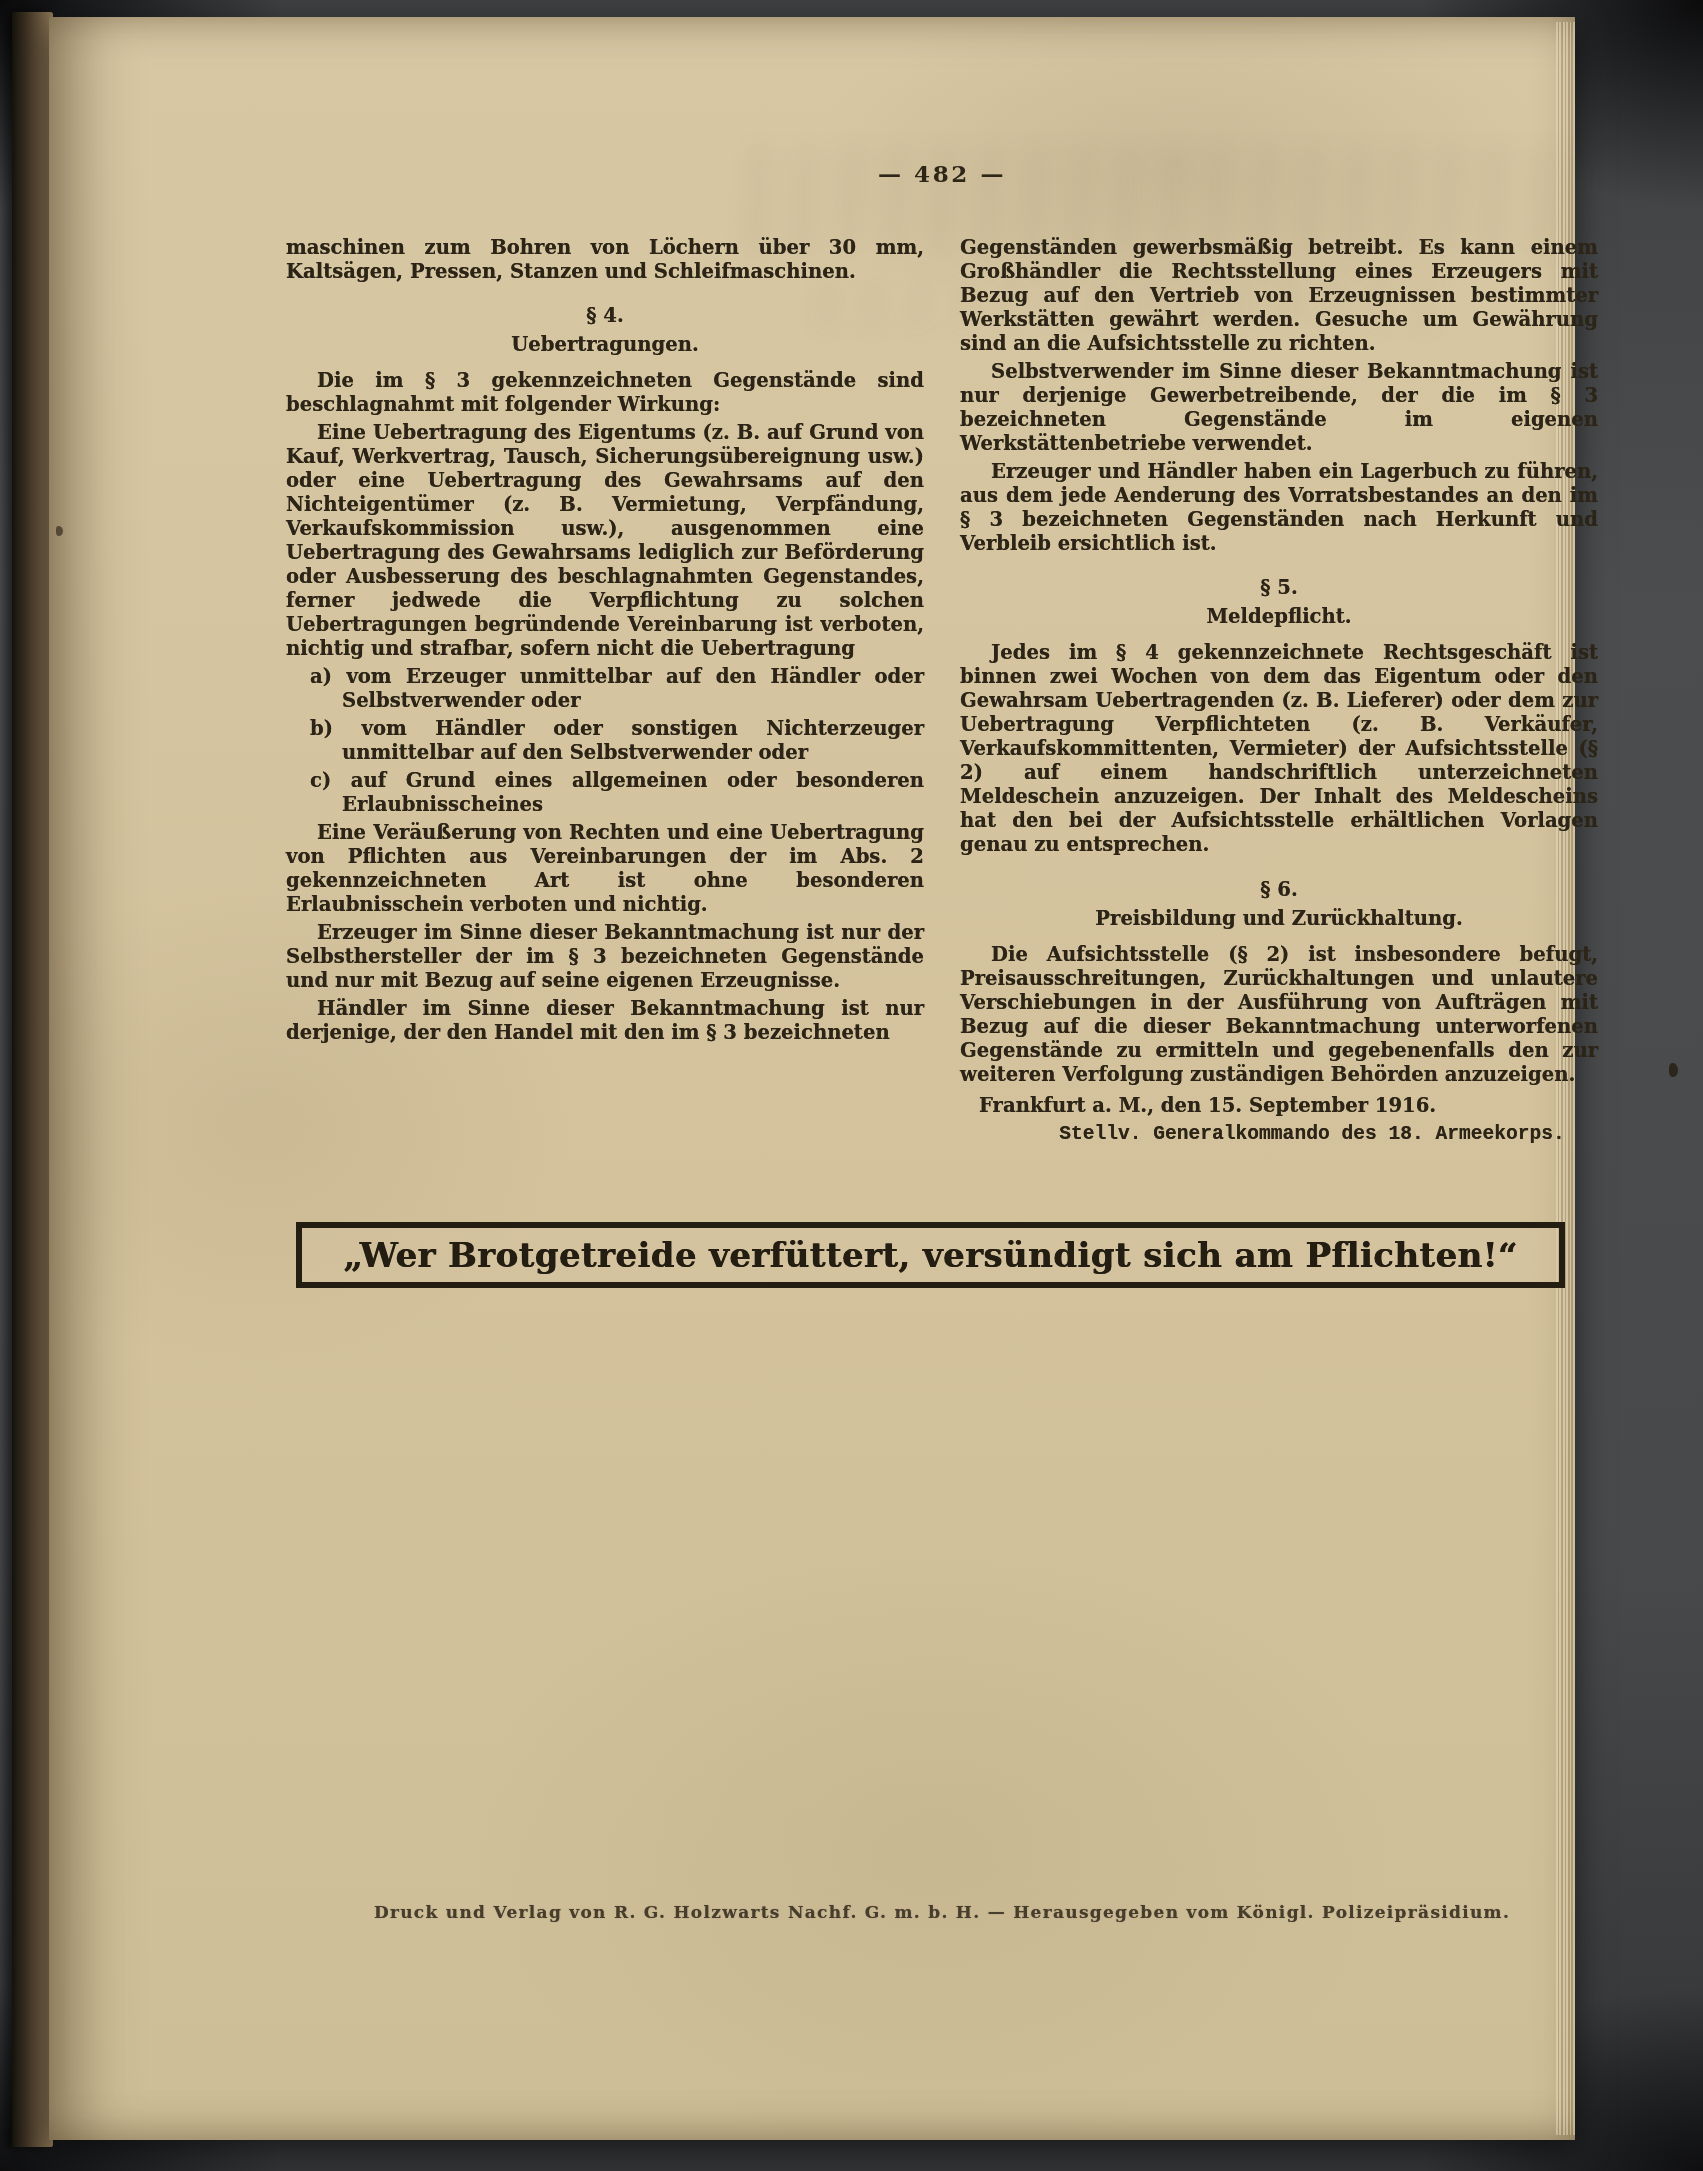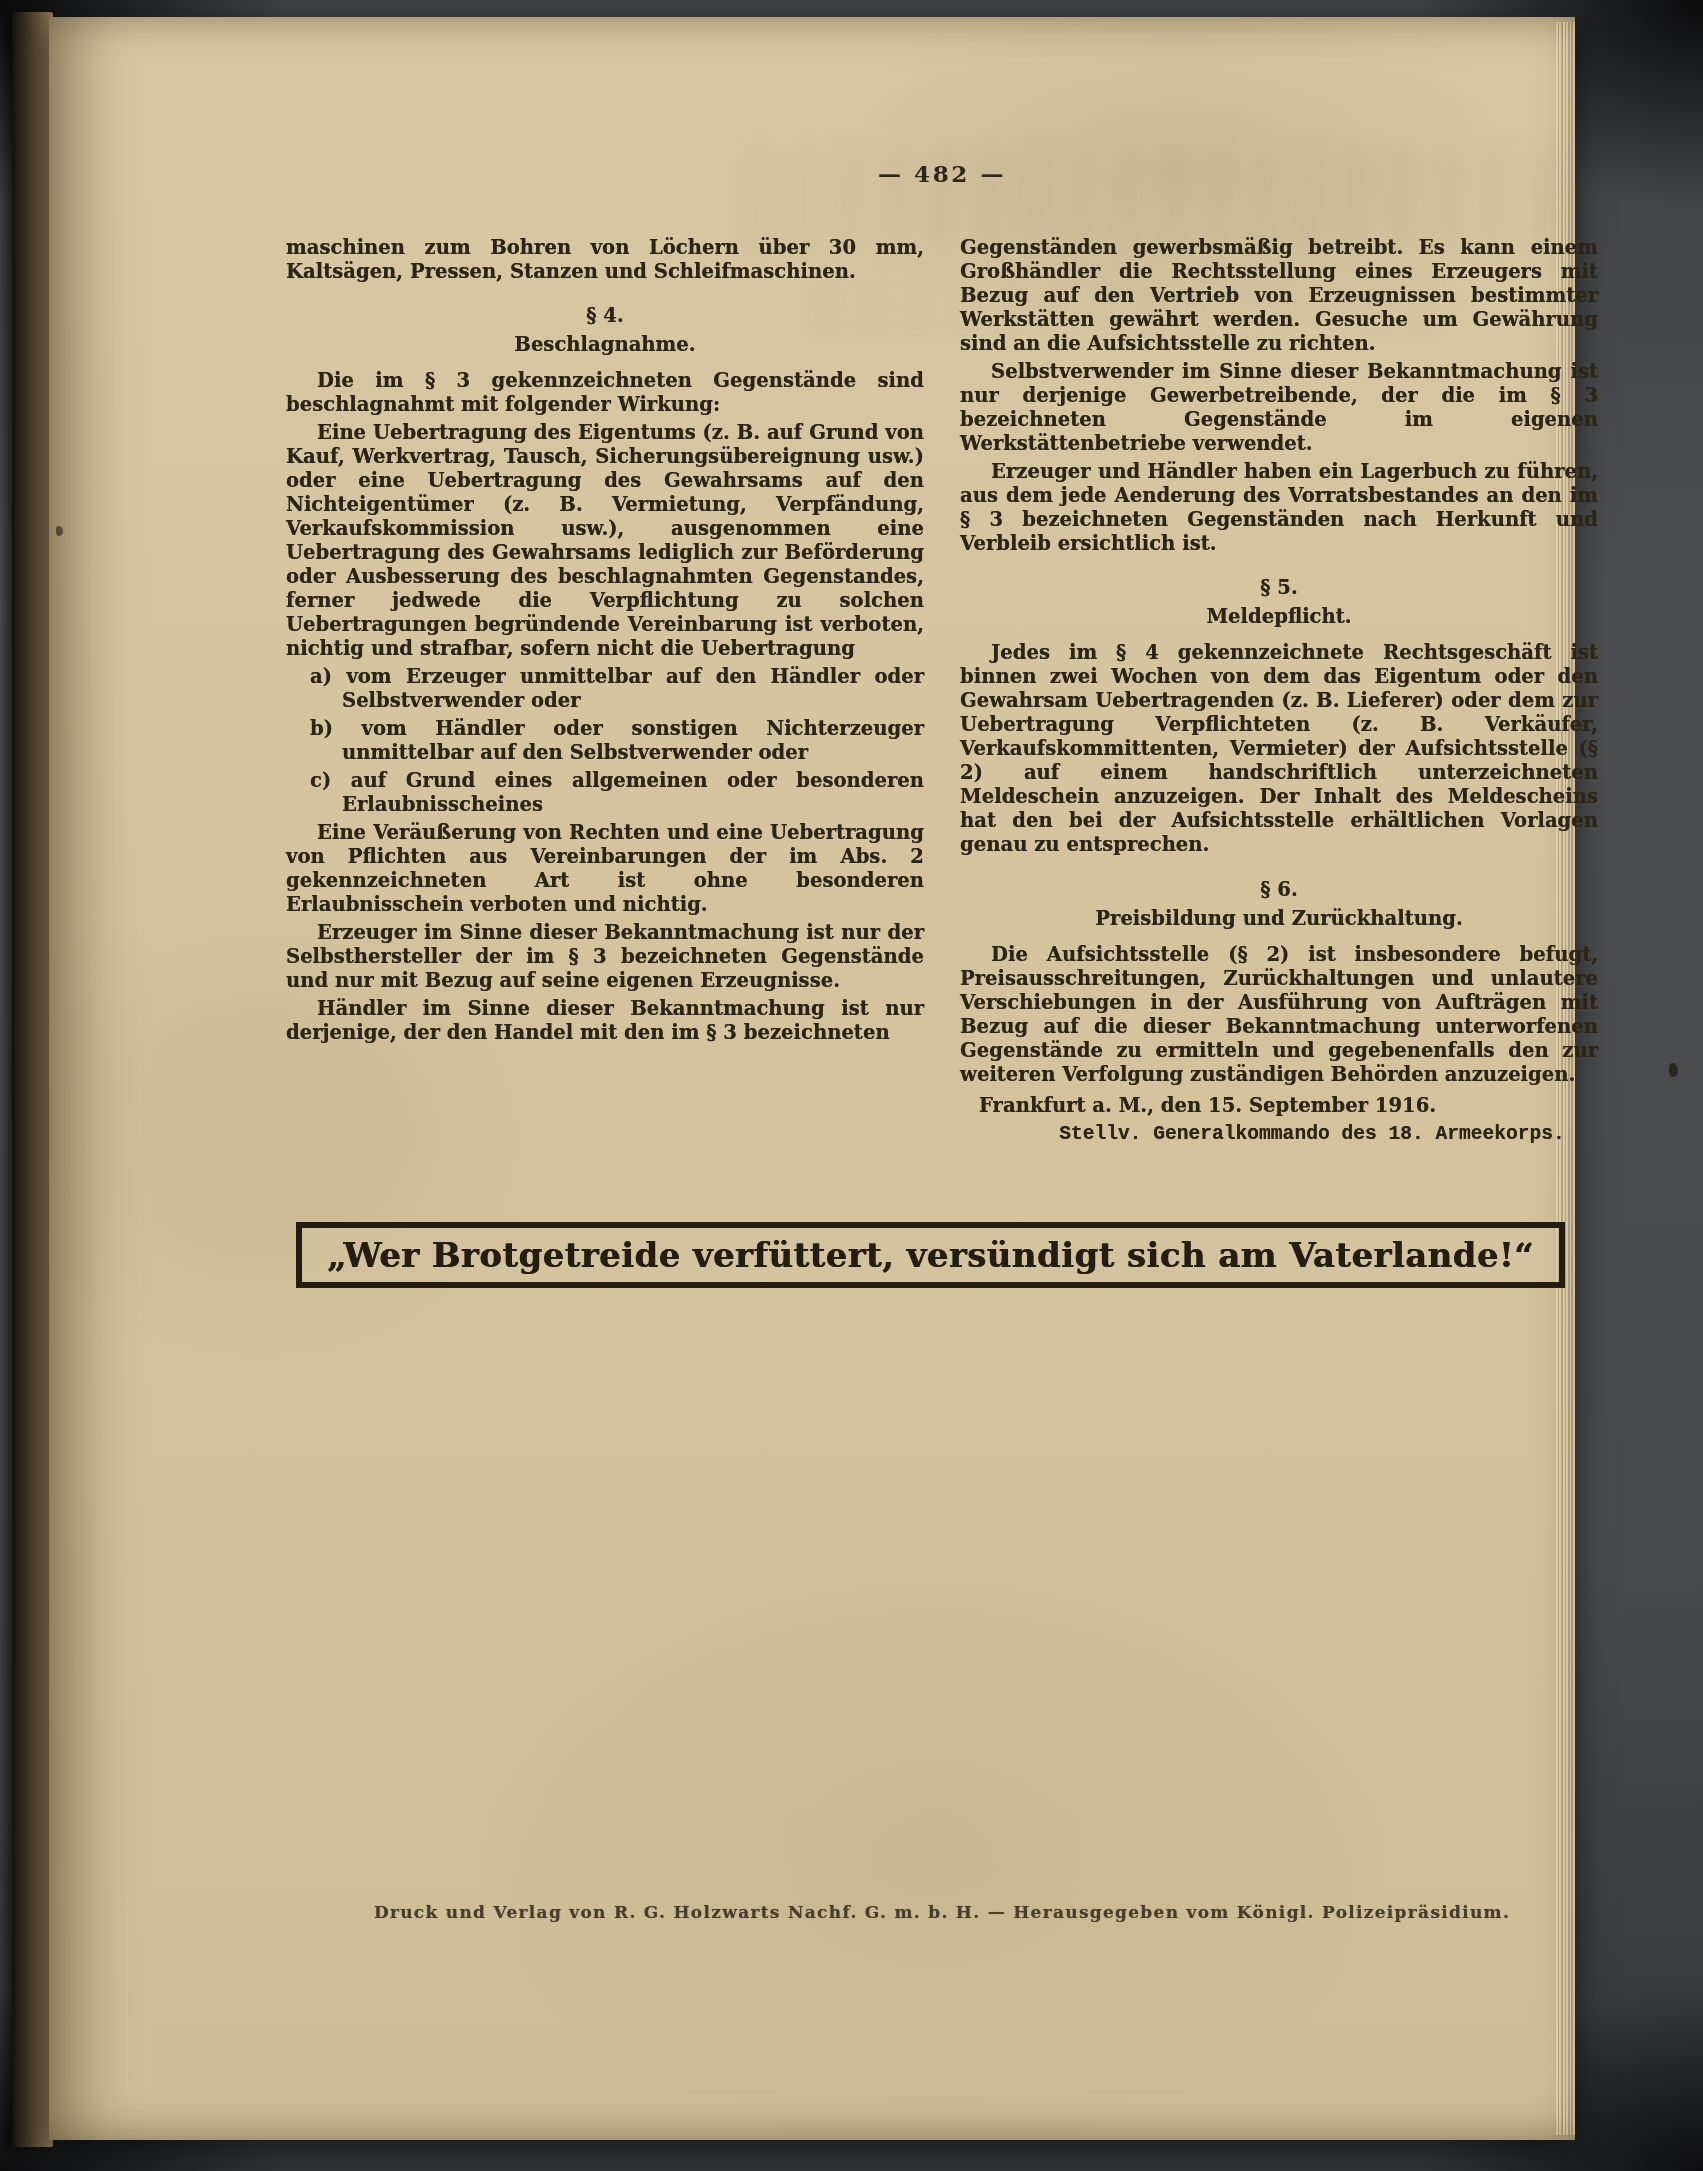--- a/index.html
+++ b/index.html
@@ -125,21 +125,21 @@
   <div class="ghost g2"></div>
   <div class="speck s1"></div>
   <div class="speck s2"></div>
 
   <div class="page-number">— 482 —</div>
 
   <div class="columns">
     <div class="col">
         <div class="p continuation">maschinen zum Bohren von Löchern über 30 mm, Kaltsägen, Pressen, Stanzen und Schleifmaschinen.</div>
         <div class="p section">§ 4.</div>
-        <div class="p title">Beschlagnahme.</div>
+        <div class="p title">Uebertragungen.</div>
         <div class="p para">Die im § 3 gekennzeichneten Gegenstände sind beschlagnahmt mit folgender Wirkung:</div>
         <div class="p para">Eine Uebertragung des Eigentums (z. B. auf Grund von Kauf, Werkvertrag, Tausch, Sicherungsübereignung usw.) oder eine Uebertragung des Gewahrsams auf den Nichteigentümer (z. B. Vermietung, Verpfändung, Verkaufskommission usw.), ausgenommen eine Uebertragung des Gewahrsams lediglich zur Beförderung oder Ausbesserung des beschlagnahmten Gegenstandes, ferner jedwede die Verpflichtung zu solchen Uebertragungen begründende Vereinbarung ist verboten, nichtig und strafbar, sofern nicht die Uebertragung</div>
         <div class="p item">a) vom Erzeuger unmittelbar auf den Händler oder Selbstverwender oder</div>
         <div class="p item">b) vom Händler oder sonstigen Nichterzeuger unmittelbar auf den Selbstverwender oder</div>
         <div class="p item">c) auf Grund eines allgemeinen oder besonderen Erlaubnisscheines</div>
         <div class="p para">Eine Veräußerung von Rechten und eine Uebertragung von Pflichten aus Vereinbarungen der im Abs. 2 gekennzeichneten Art ist ohne besonderen Erlaubnisschein verboten und nichtig.</div>
         <div class="p para">Erzeuger im Sinne dieser Bekanntmachung ist nur der Selbsthersteller der im § 3 bezeichneten Gegenstände und nur mit Bezug auf seine eigenen Erzeugnisse.</div>
         <div class="p para">Händler im Sinne dieser Bekanntmachung ist nur derjenige, der den Handel mit den im § 3 bezeichneten</div>
       </div>
     <div class="divider"></div>
@@ -152,18 +152,18 @@
         <div class="p para">Jedes im § 4 gekennzeichnete Rechtsgeschäft ist binnen zwei Wochen von dem das Eigentum oder den Gewahrsam Uebertragenden (z. B. Lieferer) oder dem zur Uebertragung Verpflichteten (z. B. Verkäufer, Verkaufskommittenten, Vermieter) der Aufsichtsstelle (§ 2) auf einem handschriftlich unterzeichneten Meldeschein anzuzeigen. Der Inhalt des Meldescheins hat den bei der Aufsichtsstelle erhältlichen Vorlagen genau zu entsprechen.</div>
         <div class="p section">§ 6.</div>
         <div class="p title">Preisbildung und Zurückhaltung.</div>
         <div class="p para">Die Aufsichtsstelle (§ 2) ist insbesondere befugt, Preisausschreitungen, Zurückhaltungen und unlautere Verschiebungen in der Ausführung von Aufträgen mit Bezug auf die dieser Bekanntmachung unterworfenen Gegenstände zu ermitteln und gegebenenfalls den zur weiteren Verfolgung zuständigen Behörden anzuzeigen.</div>
         <div class="p dateline">Frankfurt a. M., den 15. September 1916.</div>
         <div class="p signature">Stellv. Generalkommando des 18. Armeekorps.</div>
       </div>
   </div>
 
   <div class="banner">
-    <span>„Wer Brotgetreide verfüttert, versündigt sich am Vaterlande!“</span>
+    <span>„Wer Brotgetreide verfüttert, versündigt sich am Pflichten!“</span>
   </div>
 
   <div class="footer">Druck und Verlag von R. G. Holzwarts Nachf. G. m. b. H. — Herausgegeben vom Königl. Polizeipräsidium.</div>
 </div>
 
 
 </body></html>

